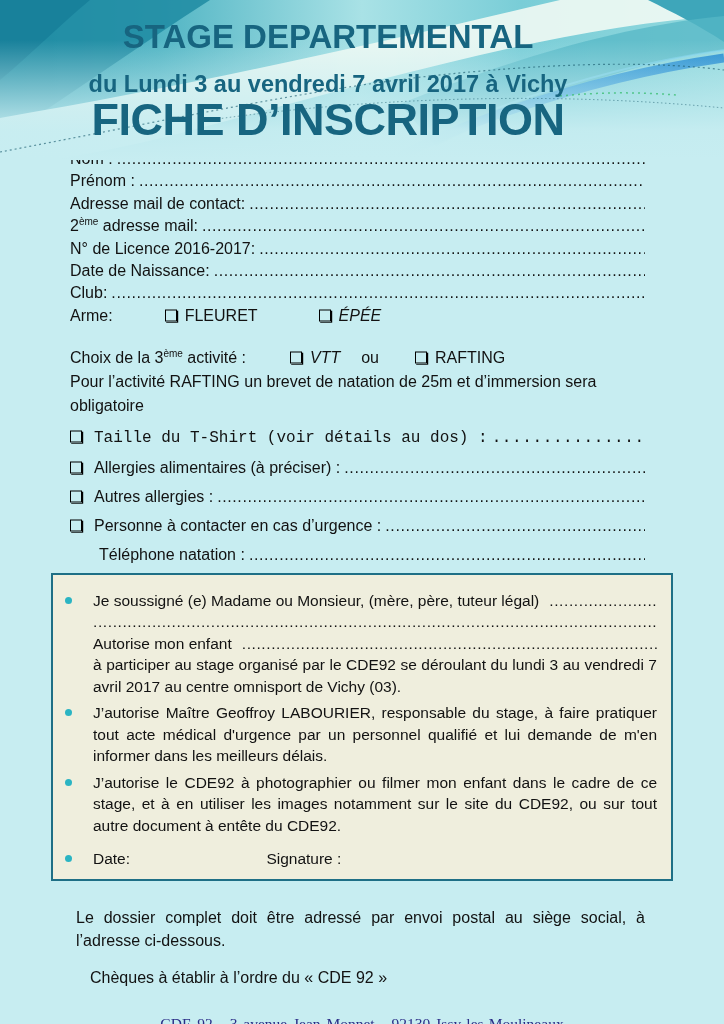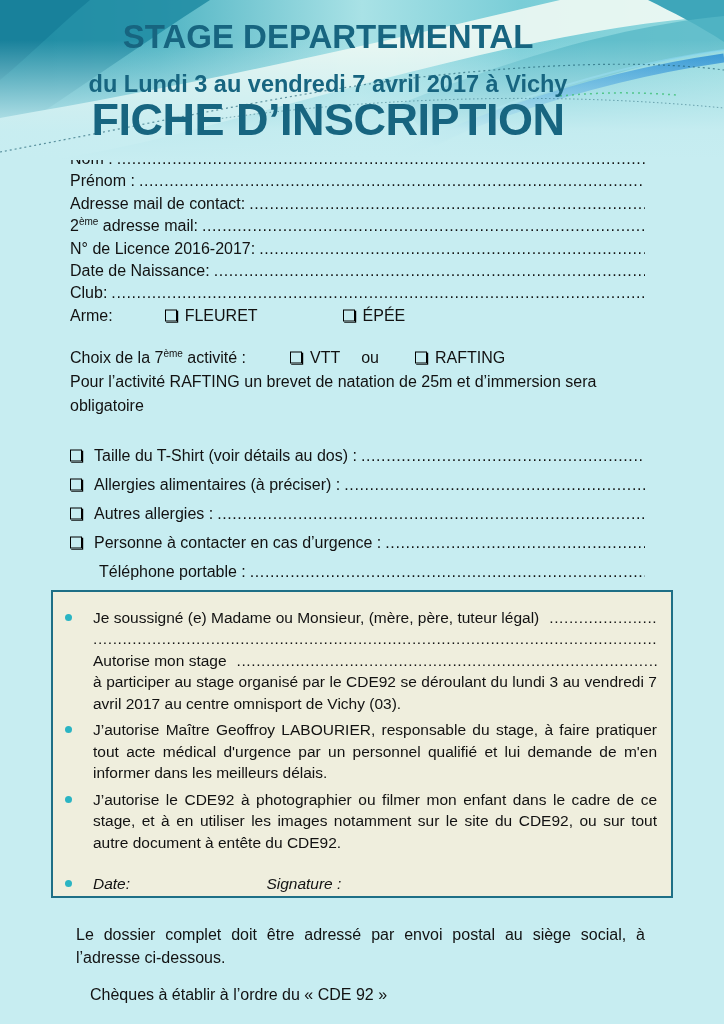--- a/index.html
+++ b/index.html
@@ -23,43 +23,43 @@
   .dots { flex:1 1 auto; min-width:0; overflow:hidden; white-space:nowrap;
           letter-spacing:0.6px; margin-left:4px; }
   sup.sp { font-size:10px; line-height:0; }
   
   .cbx { display:inline-block; width:10px; height:10px;
          border:1.6px solid #000; box-shadow:1.2px 1.2px 0 #000;
          background:transparent; transform:translateY(0.5px); }
   .opt { white-space:nowrap;padding-left:15px; }
   .opt .cbx { margin-right:8px; }
   .arme-row .opt1 { margin-left:37px; }
-  .arme-row .opt2 { margin-left:70px; }
+  .arme-row .opt2 { margin-left:46px;font-style:italic; }
   .act-row { margin-top:20px; }
-  .act-row .opt1 { margin-left:29px; }
+  .act-row .opt1 { margin-left:29px;font-style:italic; }
   .act-row .conj { margin-left:21px; margin-right:21px; }
   .note-row { line-height:24px; font-size:16px; }
   .crow { display:flex; align-items:baseline; line-height:29px; font-size:16px; }
-  .crow.first { margin-top:23px; }
+  .crow.first { margin-top:6px;font-family:Liberation Mono, monospace; }
   .crow .cbx { margin-right:12px; flex:0 0 auto; }
   .crow.indent { padding-left:29px; }
   
   .authbox {
     box-sizing:border-box; width:622px; height:308px; margin:4px auto 0;
     background:#efeedd; border:2px solid #1e6f86;
     padding:15px 14px 0 12px; font-size:15.5px; line-height:21.5px;
   }
   .bitem { position:relative; padding-left:28px; margin-bottom:5px; }
   .bullet { position:absolute; left:0; top:7px; width:7px; height:7px;
             border-radius:50%; background:#2ab4c3; }
   .bline  { display:flex; align-items:baseline;gap:8px; }
   .bline .dots { margin-left:2px; }
   .dotsline { display:block; overflow:hidden; white-space:nowrap; letter-spacing:0.6px; }
   .just { text-align:justify; }
-  .datesig { margin-top:20px;font-style:italic; }
+  .datesig { margin-top:12px; }
   .sig { margin-left:132px; }
   
   .notice { margin:25px 79px 0 76px; font-size:16px; line-height:23px; text-align:justify; }
   .notice2 { margin:17px 79px 0 90px; font-size:16px; }
   .serif { font-family:"Liberation Serif", serif; color:#2a2d87; text-align:center;
            font-size:15.5px; line-height:19px; word-spacing:2px; }
   .addr { margin-top:27px; }
 </style>
 </head>
 <body>
@@ -136,21 +136,21 @@
       <span class="dots">..........................................................................................................................................................................................................................................................</span>
     </div>
 
     <div class="frow arme-row">
       <span class="flabel">Arme:</span>
       <span class="opt opt1"><span class="cbx"></span><span>FLEURET</span></span>
       <span class="opt opt2"><span class="cbx"></span><span>ÉPÉE</span></span>
     </div>
 
     <div class="frow act-row">
-      <span class="flabel"><span>Choix de la 7</span><sup class="sp">ème</sup><span> activité :</span></span>
+      <span class="flabel"><span>Choix de la 3</span><sup class="sp">ème</sup><span> activité :</span></span>
       <span class="opt opt1"><span class="cbx"></span><span>VTT</span></span>
       <span class="conj">ou</span>
       <span class="opt"><span class="cbx"></span><span>RAFTING</span></span>
     </div>
     <div class="note-row">Pour l’activité RAFTING un brevet de natation de 25m et d’immersion sera obligatoire</div>
 
     <div class="crow first">
       <span class="cbx"></span>
       <span class="flabel">Taille du T-Shirt (voir détails au dos) :</span>
       <span class="dots">..........................................................................................................................................................................................................................................................</span>
@@ -164,36 +164,36 @@
       <span class="cbx"></span>
       <span class="flabel">Autres allergies :</span>
       <span class="dots">..........................................................................................................................................................................................................................................................</span>
     </div>
     <div class="crow">
       <span class="cbx"></span>
       <span class="flabel">Personne à contacter en cas d’urgence :</span>
       <span class="dots">..........................................................................................................................................................................................................................................................</span>
     </div>
     <div class="crow indent">
-      <span class="flabel">Téléphone portable :</span>
+      <span class="flabel">Téléphone natation :</span>
       <span class="dots">..........................................................................................................................................................................................................................................................</span>
     </div>
   </div>
 
   <div class="authbox">
 
     <div class="bitem">
       <span class="bullet"></span>
       <div class="bline">
         <span class="flabel">Je soussigné (e) Madame ou Monsieur, (mère, père, tuteur légal)</span>
         <span class="dots">..........................................................................................................................................................................................................................................................</span>
       </div>
       <div class="dotsline">..........................................................................................................................................................................................................................................................</div>
       <div class="bline">
-        <span class="flabel">Autorise mon stage</span>
+        <span class="flabel">Autorise mon enfant</span>
         <span class="dots">..........................................................................................................................................................................................................................................................</span>
       </div>
       <div class="just">à participer au stage organisé par le CDE92 se déroulant du lundi 3 au vendredi 7 avril 2017 au centre omnisport de Vichy (03).</div>
     </div>
 
     <div class="bitem">
       <span class="bullet"></span>
       <div class="just">J’autorise Maître Geoffroy LABOURIER, responsable du stage, à faire pratiquer tout acte médical d'urgence par un personnel qualifié et lui demande de m'en informer dans les meilleurs délais.</div>
     </div>
 

